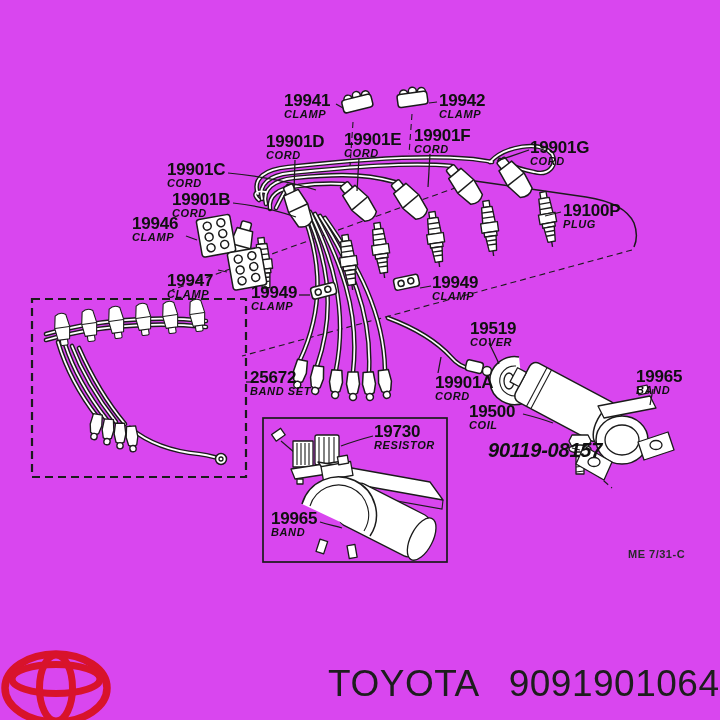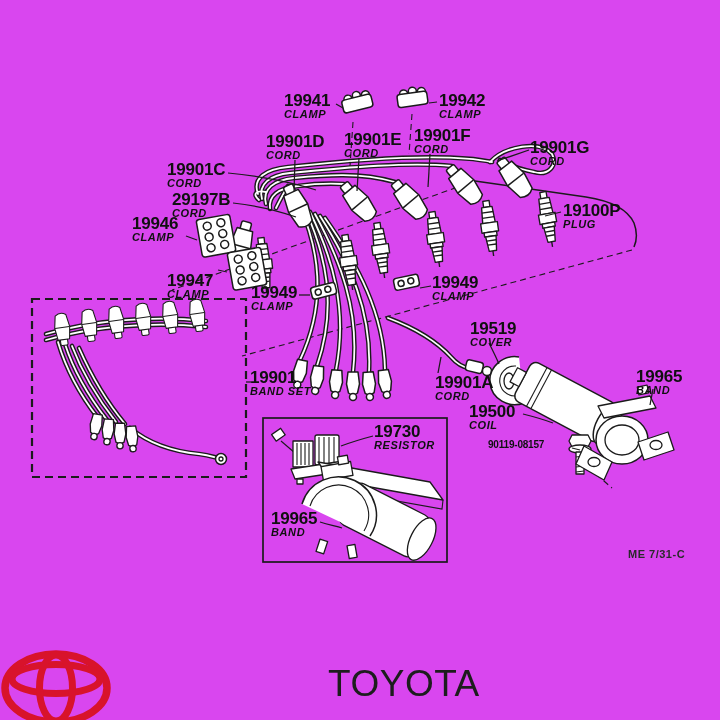--- a/index.html
+++ b/index.html
@@ -12,21 +12,21 @@
   .cw{fill:none;stroke:#ffffff;stroke-width:1.8;stroke-linecap:round;}
   .pt{fill:#ffffff;stroke:#1b1b1b;stroke-width:1.5;stroke-linejoin:round;}
   .pt2{fill:#ffffff;stroke:#1b1b1b;stroke-width:1.3;stroke-linejoin:round;}
   .dash{stroke-dasharray:6 4;}
   .dbox{fill:none;stroke:#1b1b1b;stroke-width:2.2;stroke-dasharray:8 5;}
   .sbox{fill:none;stroke:#1b1b1b;stroke-width:1.7;}
   .ldr{fill:none;stroke:#1b1b1b;stroke-width:1.25;}
   .lbl{position:absolute;color:#101010;white-space:nowrap;line-height:1.04;}
   .lbl .num{font-size:17px;font-weight:700;letter-spacing:-0.2px;}
   .lbl .nm{font-size:11px;font-weight:700;letter-spacing:0.6px;margin-top:-1px;font-style:italic;}
-  .lbl.small .num{font-size:10px;}
+  .lbl.small .num{font-size:20px;font-style:italic;}
   .plate{position:absolute;font-size:11px;font-weight:700;color:#2a2a2a;letter-spacing:0.5px;}
   .brandline{position:absolute;left:328px;top:663px;display:flex;gap:29px;
              font-size:37px;font-weight:400;color:#1d1d1d;letter-spacing:0.5px;}
 </style>
 </head>
 <body>
 
 <div class="stage">
 
   <svg width="720" height="720" viewBox="0 0 720 720">
@@ -288,21 +288,21 @@
   </div>
   <div class="lbl" style="left:530px;top:139px">
     <div class="num">19901G</div>
     <div class="nm">CORD</div>
   </div>
   <div class="lbl" style="left:167px;top:161px">
     <div class="num">19901C</div>
     <div class="nm">CORD</div>
   </div>
   <div class="lbl" style="left:172px;top:191px">
-    <div class="num">29197B</div>
+    <div class="num">19901B</div>
     <div class="nm">CORD</div>
   </div>
   <div class="lbl" style="left:132px;top:215px">
     <div class="num">19946</div>
     <div class="nm">CLAMP</div>
   </div>
   <div class="lbl" style="left:167px;top:272px">
     <div class="num">19947</div>
     <div class="nm">CLAMP</div>
   </div>
@@ -316,21 +316,21 @@
   </div>
   <div class="lbl" style="left:432px;top:274px">
     <div class="num">19949</div>
     <div class="nm">CLAMP</div>
   </div>
   <div class="lbl" style="left:470px;top:320px">
     <div class="num">19519</div>
     <div class="nm">COVER</div>
   </div>
   <div class="lbl" style="left:250px;top:369px">
-    <div class="num">19901</div>
+    <div class="num">25672</div>
     <div class="nm">BAND SET</div>
   </div>
   <div class="lbl" style="left:435px;top:374px">
     <div class="num">19901A</div>
     <div class="nm">CORD</div>
   </div>
   <div class="lbl" style="left:469px;top:403px">
     <div class="num">19500</div>
     <div class="nm">COIL</div>
   </div>
@@ -347,15 +347,16 @@
   </div>
   <div class="lbl" style="left:271px;top:510px">
     <div class="num">19965</div>
     <div class="nm">BAND</div>
   </div>
 
   <div class="plate" style="left:628px;top:548px">ME 7/31-C</div>
 
   <div class="brandline">
     <span>TOYOTA</span>
+    <span>9091901064</span>
   </div>
 
 </div>
 
 </body></html>

